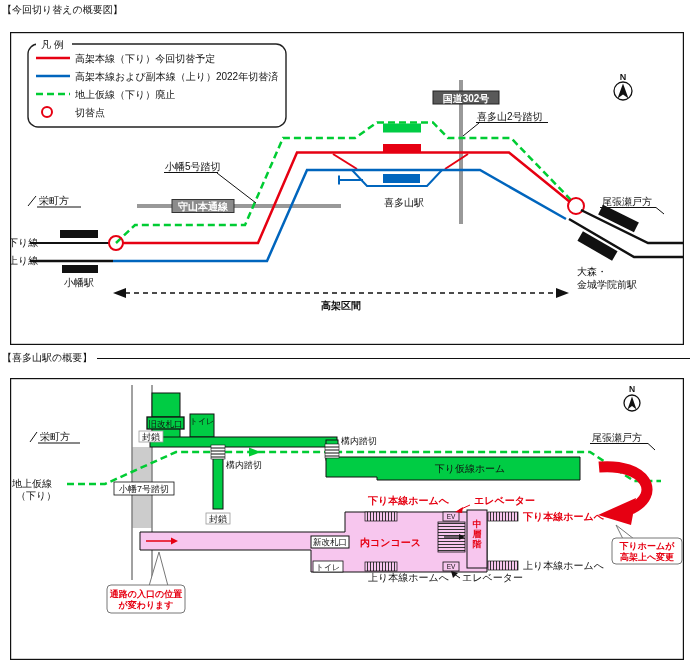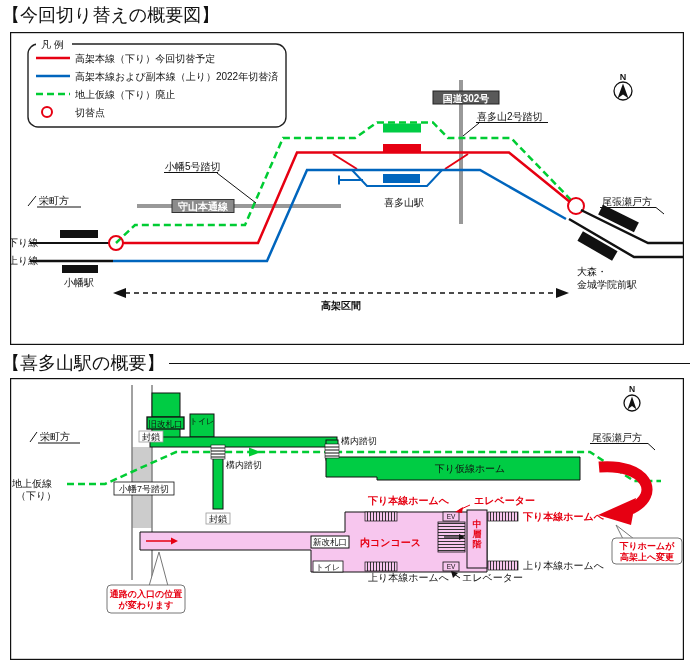--- a/index.html
+++ b/index.html
@@ -1,17 +1,17 @@
 <!DOCTYPE html>
 <html style="--red: #e60012; --blue: #0065bd; --green: #00cc33; --green_fill: #00cc44; --pink: #f7c6ee; --gray_road: #999999; --gray_band: #cccccc; --label_dark: #595959; --label_gray: #8c8c8c;"><head>
 <meta charset="utf-8">
 <style>
   html,body{margin:0;padding:0;background:#fff;}
   .page{position:relative;width:692px;height:670px;background:#fff;overflow:hidden;}
-  .sec-title{position:absolute;font-family:"Liberation Serif","DejaVu Serif",serif;font-size:18px;color:#111;white-space:nowrap;}
+  .sec-title{position:absolute;font-family:"Liberation Serif","DejaVu Serif",serif;font-size:10px;color:#111;white-space:nowrap;}
   .title-row{position:absolute;left:2px;top:351px;width:688px;display:flex;align-items:center;}
   .title-row .rule{flex:1;border-top:1px solid #111;margin-left:5px;height:0;}
   svg{position:absolute;}
   .t{font-family:"Liberation Sans","DejaVu Sans",sans-serif;fill:#111;}
   .s10{font-size:10px;} .s9{font-size:9px;} .s85{font-size:8.5px;} .s8{font-size:8px;} .s65{font-size:6.5px;}
   .b{font-weight:bold;} .mid{text-anchor:middle;} .redt{fill:var(--red);font-weight:bold;} .whitet{fill:#fff;font-weight:bold;}
   .boxborder{fill:none;stroke:#111;stroke-width:1.2;}
   .ln-red{stroke:var(--red);stroke-width:2.5;fill:none;}
   .ln-red2{stroke:var(--red);stroke-width:2;fill:none;}
   .ln-blue{stroke:var(--blue);stroke-width:2.5;fill:none;}

